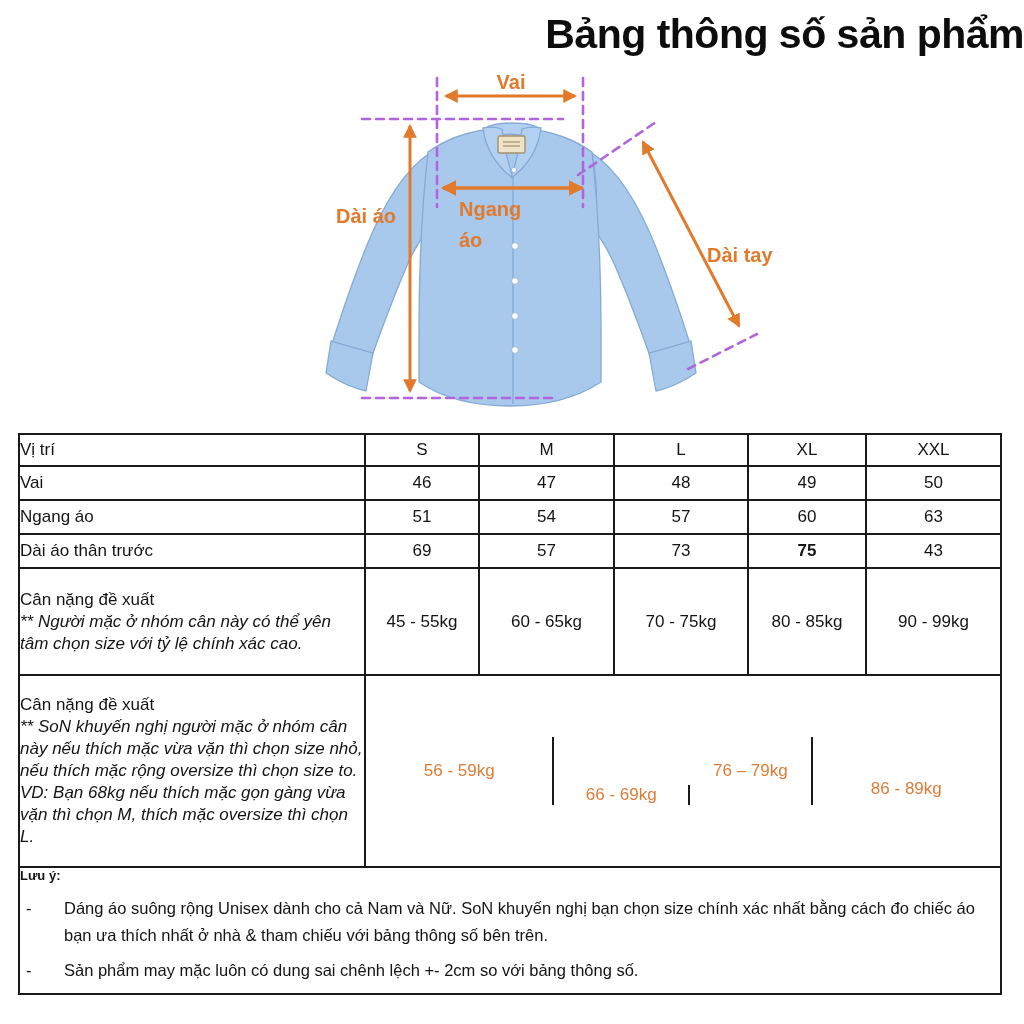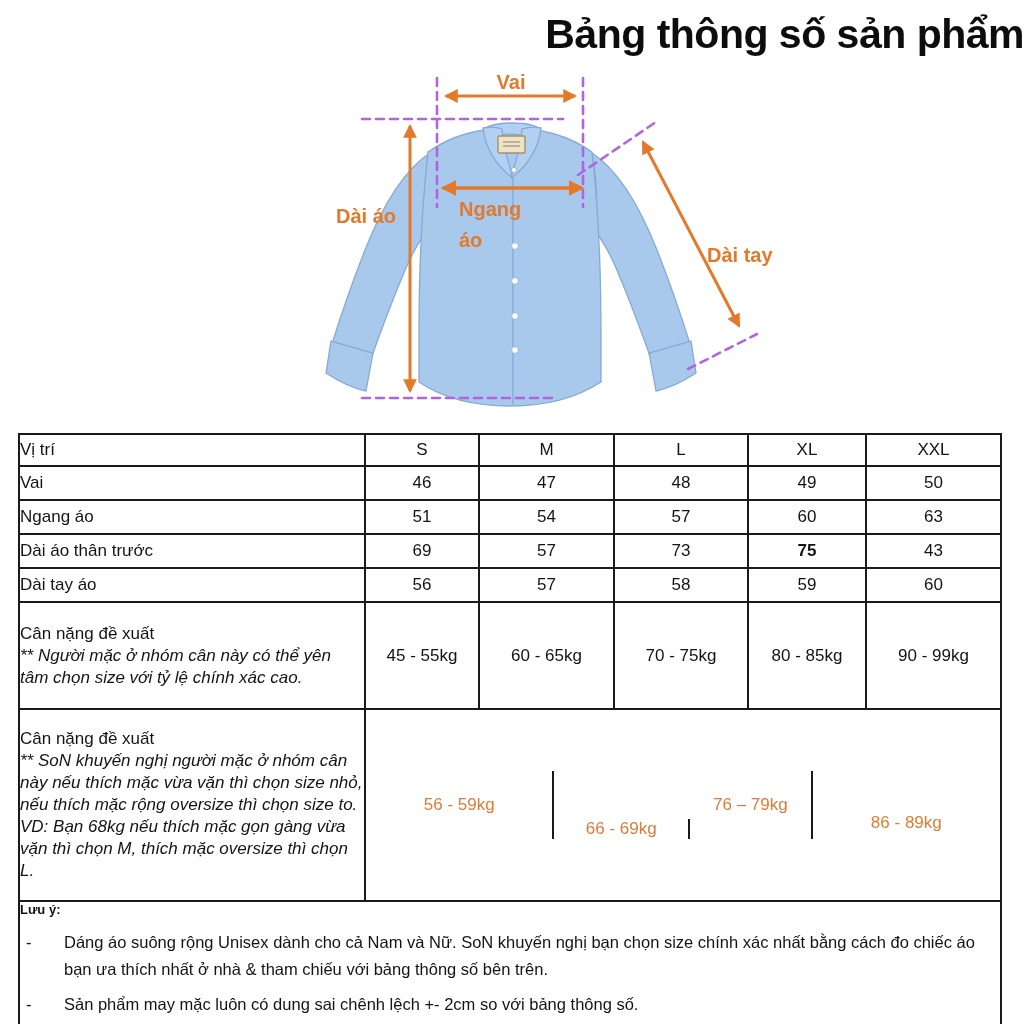--- a/index.html
+++ b/index.html
@@ -159,28 +159,20 @@
 
     <tr class="h-data">
       <td class="cell-label">Dài áo thân trước</td>
       <td class="val">69</td>
       <td class="val">57</td>
       <td class="val">73</td>
       <td class="val strong">75</td>
       <td class="val">43</td>
     </tr>
 
-    <tr class="h-data">
-      <td class="cell-label">Dài tay áo</td>
-      <td class="val">56</td>
-      <td class="val">57</td>
-      <td class="val">58</td>
-      <td class="val">59</td>
-      <td class="val">60</td>
-    </tr>
 
     <tr class="h-w1">
       <td class="wlabel">
         <div class="wtitle">Cân nặng đề xuất</div>
         <div class="wnote">** Người mặc ở nhóm cân này có thể yên tâm chọn size với tỷ lệ chính xác cao.</div>
       </td>
       <td class="wval">45 - 55kg</td>
       <td class="wval">60 - 65kg</td>
       <td class="wval">70 - 75kg</td>
       <td class="wval">80 - 85kg</td>

